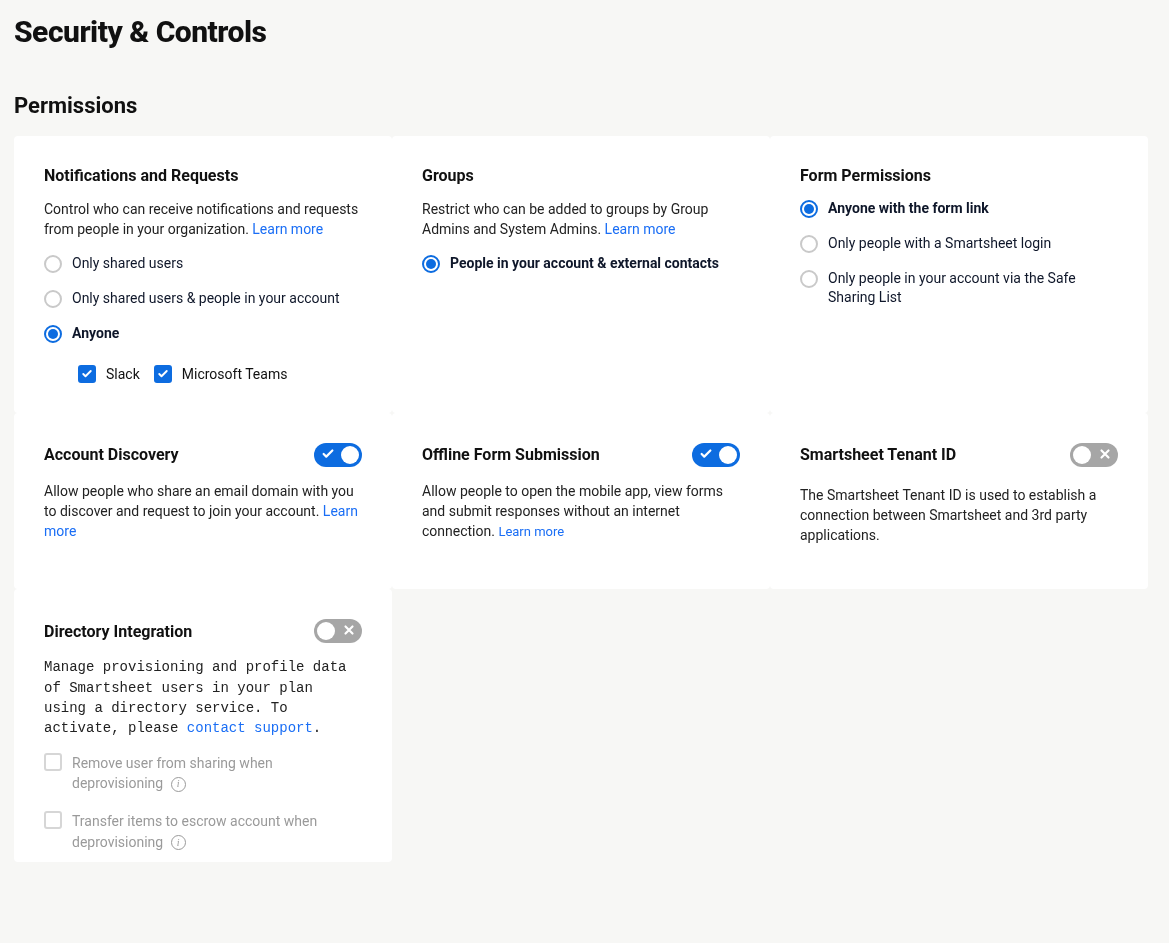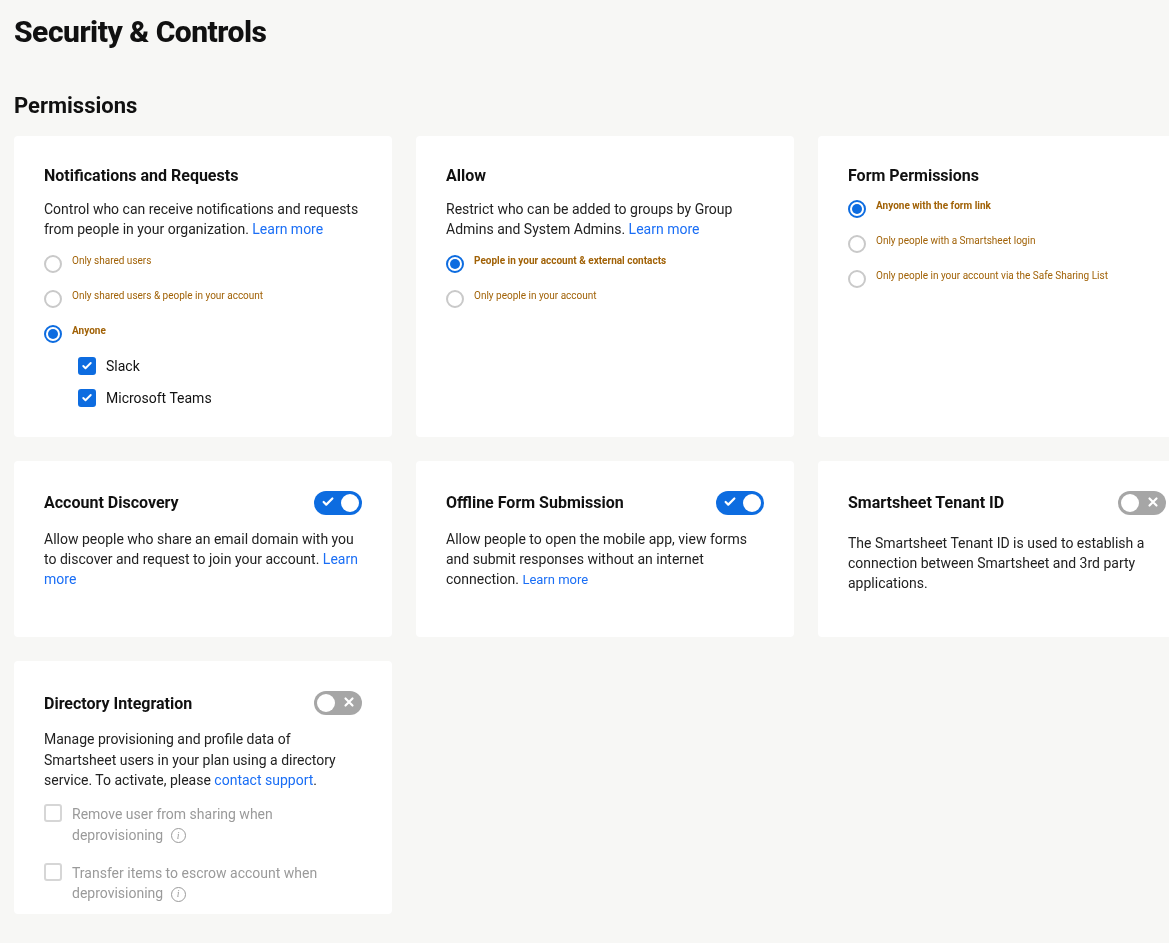--- a/index.html
+++ b/index.html
@@ -17,21 +17,20 @@
     margin-bottom: 44px;
   }
   h2.section-title {
     font-size: 22px;
     font-weight: 700;
     margin-bottom: 18px;
   }
   .grid {
     display: grid;
     grid-template-columns: repeat(3, 378px);
-    gap: 24px;
   }
   .card {
     background: #fff;
     border-radius: 4px;
     padding: 30px 30px 30px 30px;
     box-shadow: 0 0 0 rgba(0,0,0,0);
   }
   .card-header {
     display: flex;
     justify-content: space-between;
@@ -74,30 +73,30 @@
   }
   .radio.selected::after {
     content: "";
     position: absolute;
     width: 10px; height: 10px;
     background: #0d6ce0;
     border-radius: 50%;
     top: 2px; left: 2px;
   }
   .radio-label {
-    font-size: 10px;
+    font-size: 14px;
     line-height: 1.35;
-    color: #a16207;
+    color: #0f172a;
   }
   .radio-label.bold { font-weight: 700; }
   .sub-checks {
     margin-left: 34px;
-    margin-top: 14px;
+    margin-top: 22px;
     display: flex;
-    flex-direction: column;
+    flex-direction: row;
     gap: 14px;
   }
   .check-row {
     display: flex;
     align-items: center;
     gap: 10px;
     cursor: pointer;
   }
   .checkbox {
     width: 18px; height: 18px;
@@ -206,33 +205,29 @@
               <path d="M3 8l3 3 7-7" stroke="#fff" stroke-width="2.5" fill="none" stroke-linecap="round" stroke-linejoin="round"></path>
             </svg>
         </div>
         <div class="check-label">Microsoft Teams</div>
       </div>
     </div>
   </div>
 
   <div class="card">
     <div class="card-header">
-      <div class="card-title">Allow</div>
+      <div class="card-title">Groups</div>
     </div>
     <p class="card-desc">
       <span>Restrict who can be added to groups by Group Admins and System Admins. </span><a class="link">Learn more</a>
     </p>
     <div class="radio-group">
       <div class="radio-row">
         <div class="radio selected"></div>
         <div class="radio-label bold">People in your account &amp; external contacts</div>
-      </div>
-      <div class="radio-row">
-        <div class="radio"></div>
-        <div class="radio-label">Only people in your account</div>
       </div>
     </div>
   </div>
 
   <div class="card">
     <div class="card-header">
       <div class="card-title">Form Permissions</div>
     </div>
     <div class="radio-group">
       <div class="radio-row">
@@ -304,21 +299,21 @@
       <div class="card-title">Directory Integration</div>
       <div class="toggle off">
         <span class="mark">
           <svg viewBox="0 0 16 16">
               <path d="M4 4l8 8M12 4l-8 8" stroke="#fff" stroke-width="2.5" fill="none" stroke-linecap="round"></path>
             </svg>
         </span>
         <div class="knob"></div>
       </div>
     </div>
-    <p class="card-desc" style="">
+    <p class="card-desc" style="font-family:Liberation Mono, monospace;">
       <span>Manage provisioning and profile data of Smartsheet users in your plan using a directory service. To activate, please </span><a class="link">contact support</a><span>.</span>
     </p>
     <div class="dir-checks">
       <div class="dir-check-row">
         <div class="checkbox disabled"></div>
         <div class="dir-check-label">
           <span>Remove user from sharing when deprovisioning</span>
           <span class="info-icon">i</span>
         </div>
       </div>

